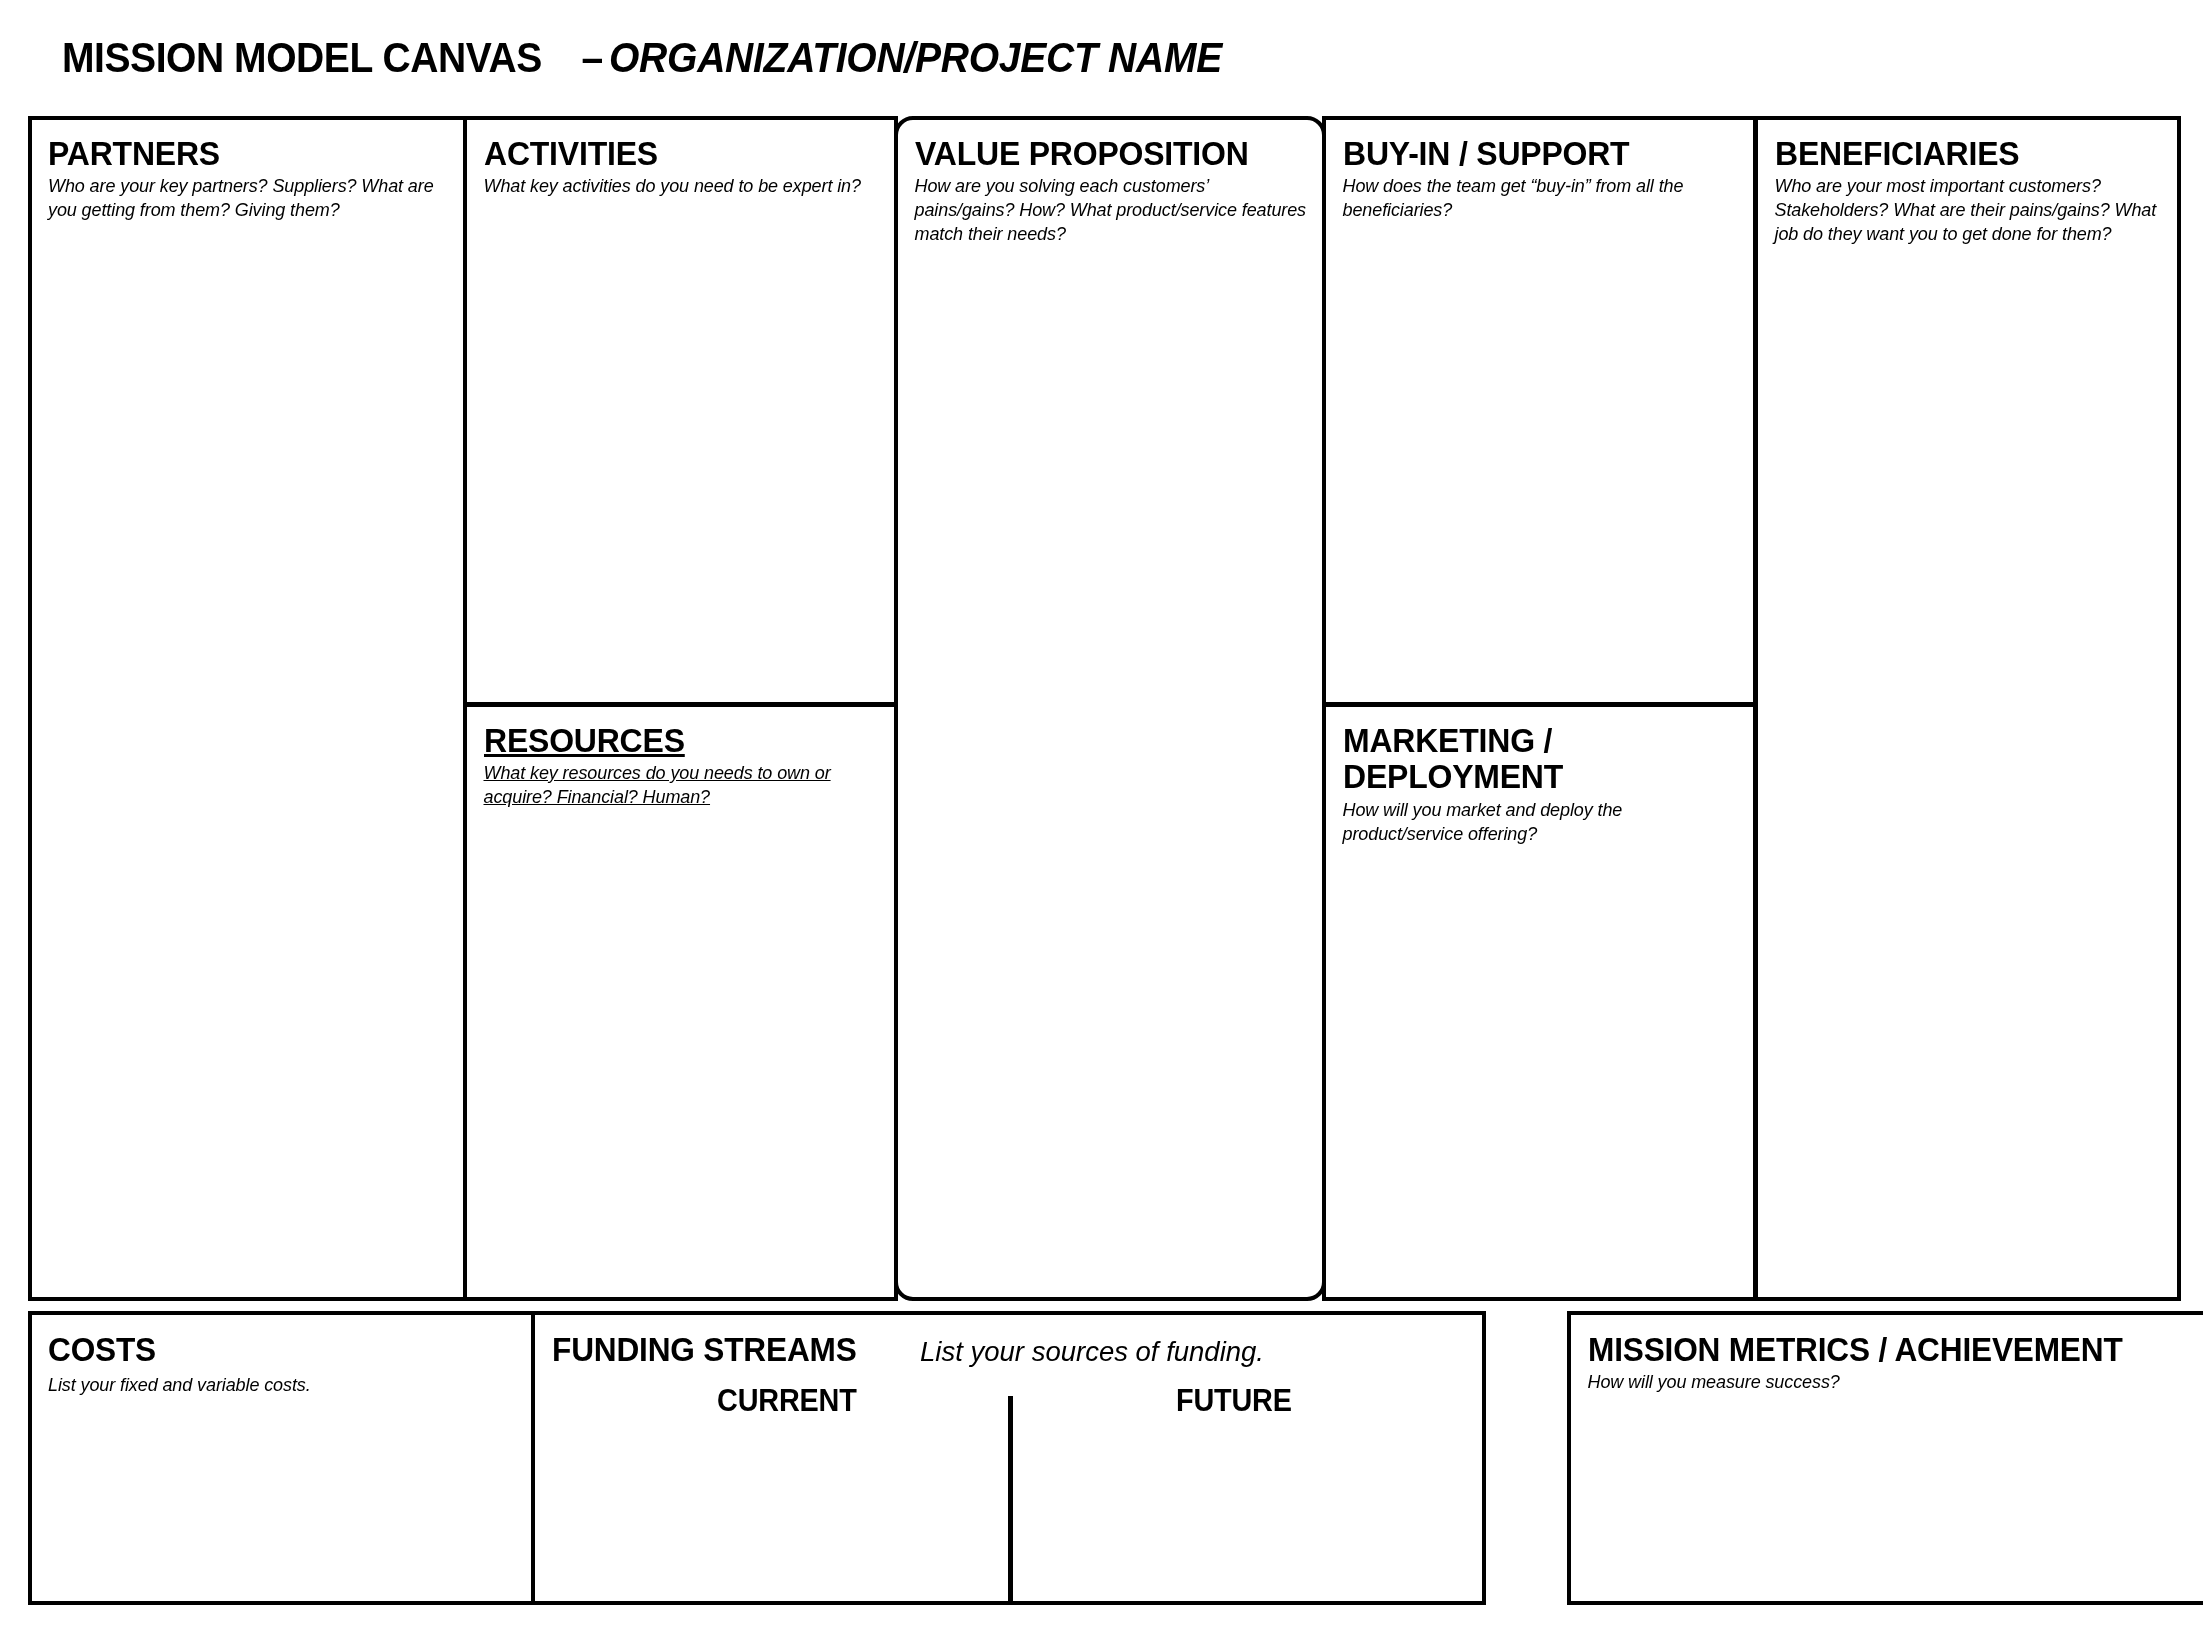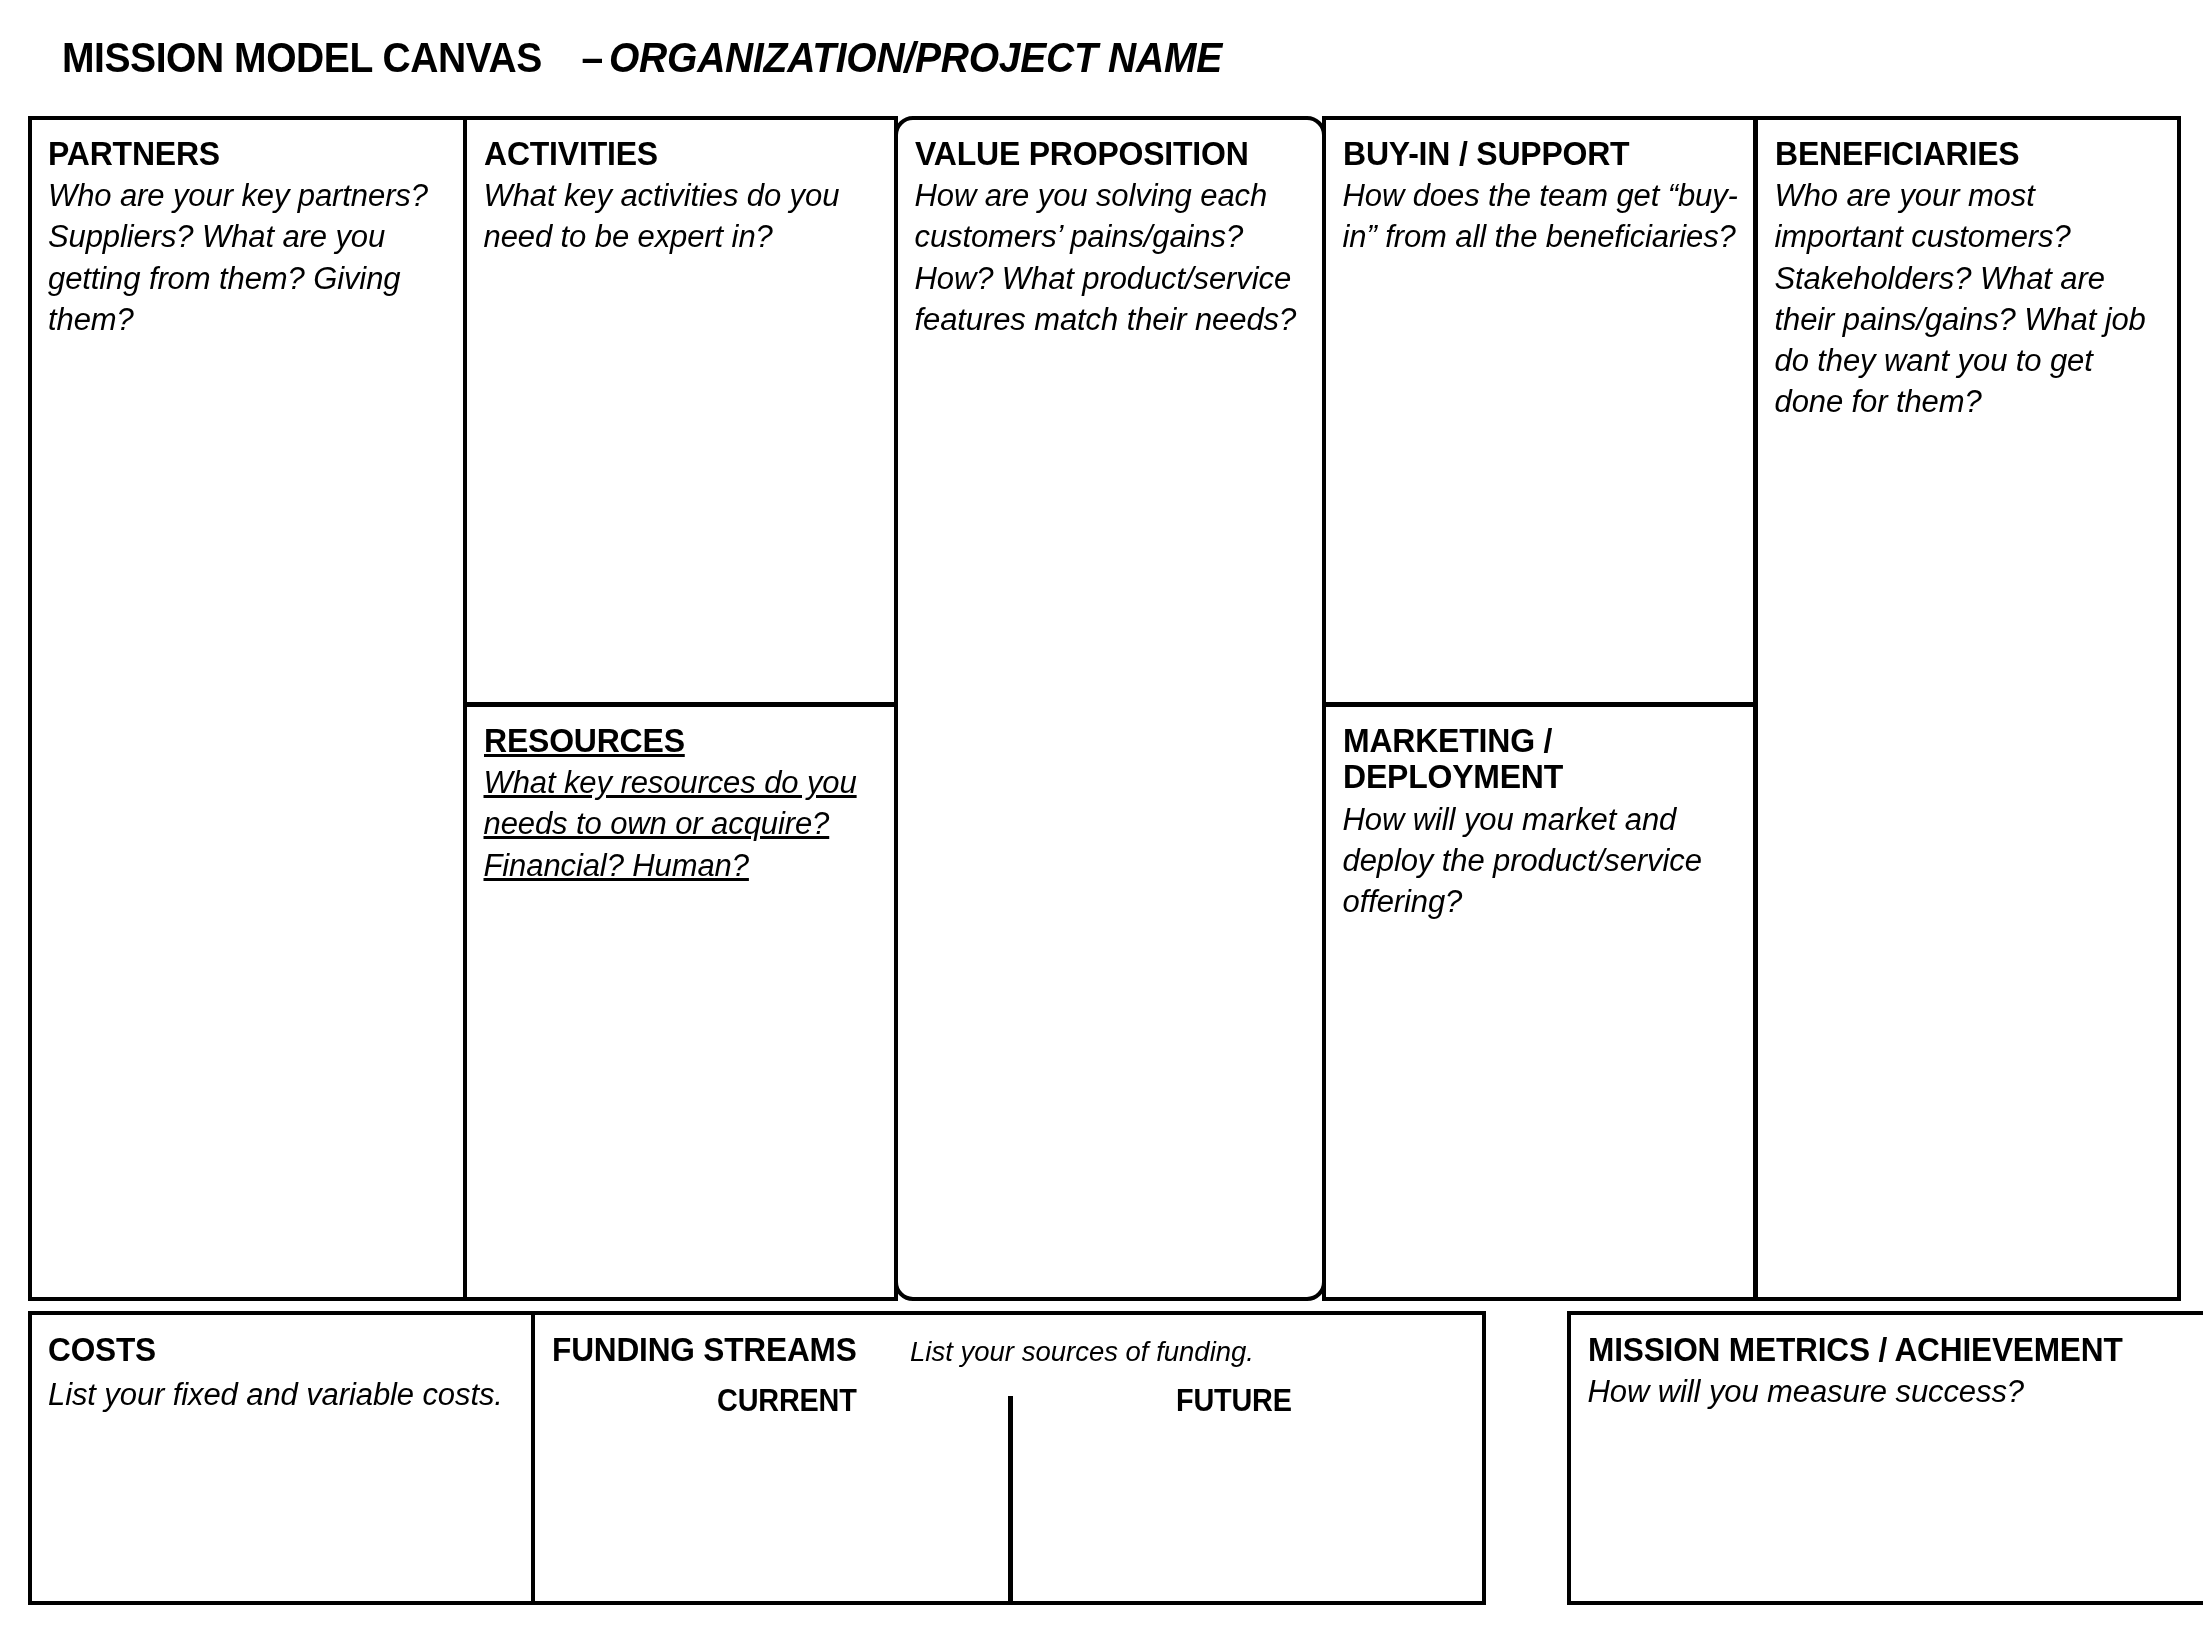--- a/index.html
+++ b/index.html
@@ -76,41 +76,41 @@
     line-height: 1.08;
     letter-spacing: -0.2px;
     transform: scaleX(0.94);
     transform-origin: left top;
     margin: 0 0 3.7px 0;
     white-space: pre-line;
   }
   .cell-desc {
     font-family: "Liberation Sans", sans-serif;
     font-style: italic;
-    font-size: 31px;
+    font-size: 18px;
     line-height: 1.33;
     margin: 0;
     letter-spacing: -0.1px;
   }
 
   
   .bottom-title {
     font-family: "Liberation Sans Narrow", "Liberation Sans", sans-serif;
     font-weight: bold;
     font-size: 34px;
     letter-spacing: -0.2px;
     transform: scaleX(0.93);
     transform-origin: left top;
     white-space: nowrap;
   }
 
   .funding-headrow {
     display: flex;
     align-items: baseline;
-    gap: 31px;
+    gap: 41px;
   }
   .funding-note {
     font-family: "Liberation Sans", sans-serif;
     font-style: italic;
     font-size: 27.5px;
     white-space: nowrap;
   }
   .funding-subrow {
     position: relative;
     margin-top: 14.7px;

